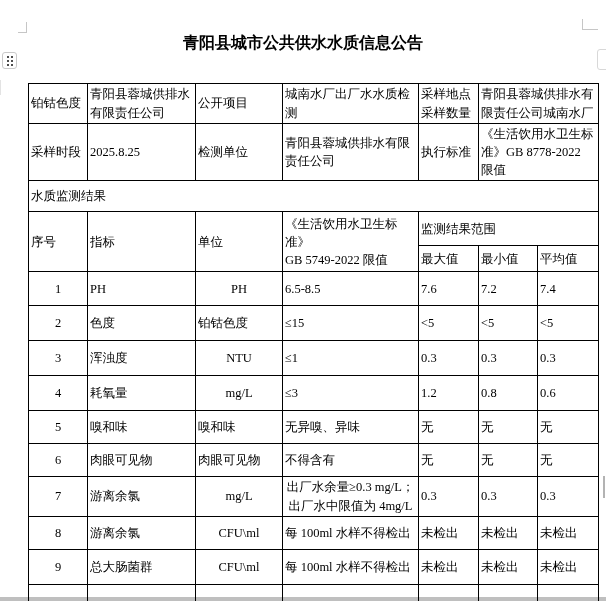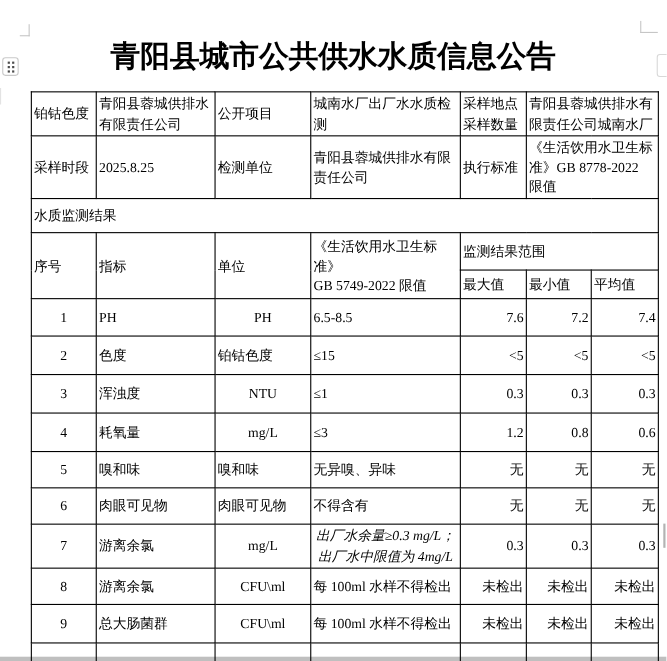--- a/index.html
+++ b/index.html
@@ -18,34 +18,34 @@
   .handle .dots { position:absolute; left:4px; top:3px; width:2px; height:2px; background:#4d4d4d;
     box-shadow:4px 0 0 #4d4d4d, 0 4px 0 #4d4d4d, 4px 4px 0 #4d4d4d, 0 8px 0 #4d4d4d, 4px 8px 0 #4d4d4d; }
   .right-panel { position:absolute; left:597px; top:49px; width:12px; height:21px;
     border:1px solid #d8d8d8; border-radius:3px; background:#fff; }
   .scroll-frag { position:absolute; left:603px; top:476px; width:2px; height:22px; background:#b3b3b3; }
   .left-line { position:absolute; left:0; top:80px; width:1px; height:15px; background:#e3e3e3; }
   .bottom-strip { position:absolute; left:0; top:597px; width:606px; height:4px; background:#bfbfbf; }
   
   .doc-title { position:absolute; left:0; top:33px; width:606px; text-align:center;
     font-family:"Liberation Sans","DejaVu Sans",sans-serif;
-    font-size:27px; font-weight:bold; letter-spacing:0px; }
+    font-size:16px; font-weight:bold; letter-spacing:0px; }
   table.doc { position:absolute; left:28px; top:83px; width:571px;
     border-collapse:collapse; table-layout:fixed; }
   table.doc td, table.doc th { border:1px solid #000; padding:1px 2px;
     vertical-align:middle; font-weight:normal; font-size:12.5px; line-height:1.45;
     overflow:hidden; }
   .al { text-align:left; }
   .ac { text-align:left; }
   .pre { white-space:pre-line;margin-top:48px; }
   .num { font-size:11px; text-align:center; }
-  .res { font-size:12px; text-align:right; }
+  .res { font-size:12px; text-align:left; }
   .ulat { font-size:10.5px; text-align:center; }
   .lim { font-size:11.5px; text-align:left; }
-  .lim-sm { font-size:10px; text-align:center; line-height:1.5;font-style:italic; }
+  .lim-sm { font-size:10px; text-align:center; line-height:1.5; }
   .sect { text-align:left; }
 </style>
 </head>
 <body>
 
 <div class="crop-tl"></div>
 <div class="crop-tr"></div>
 <div class="handle">
     <span class="dots"></span>
   </div>

